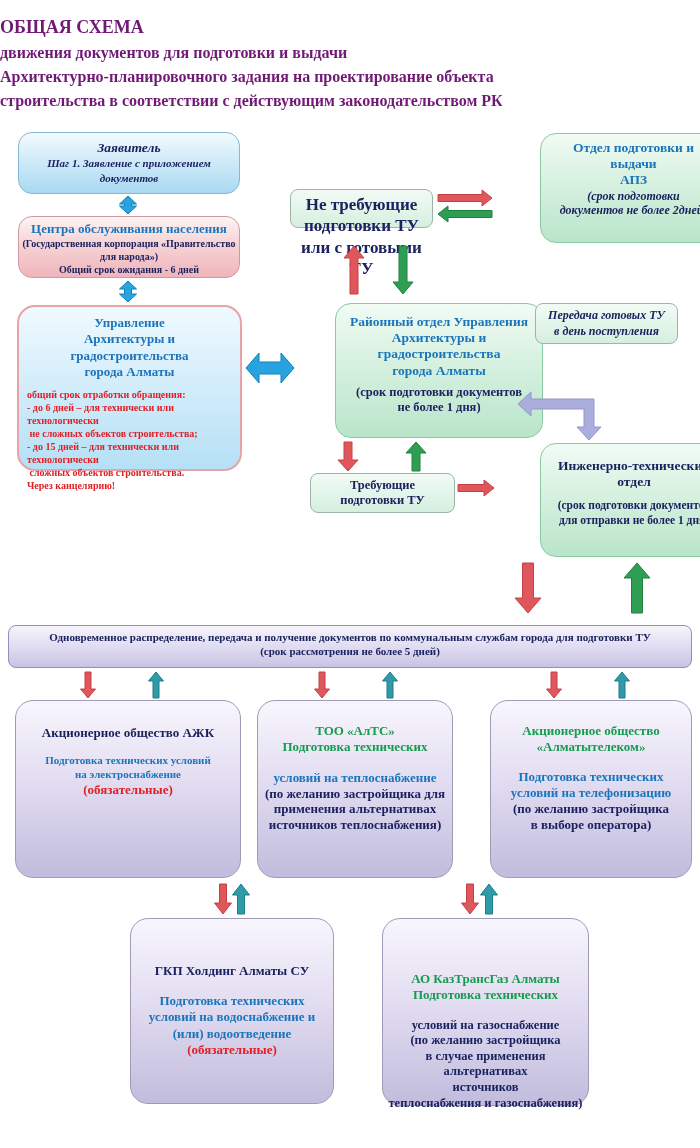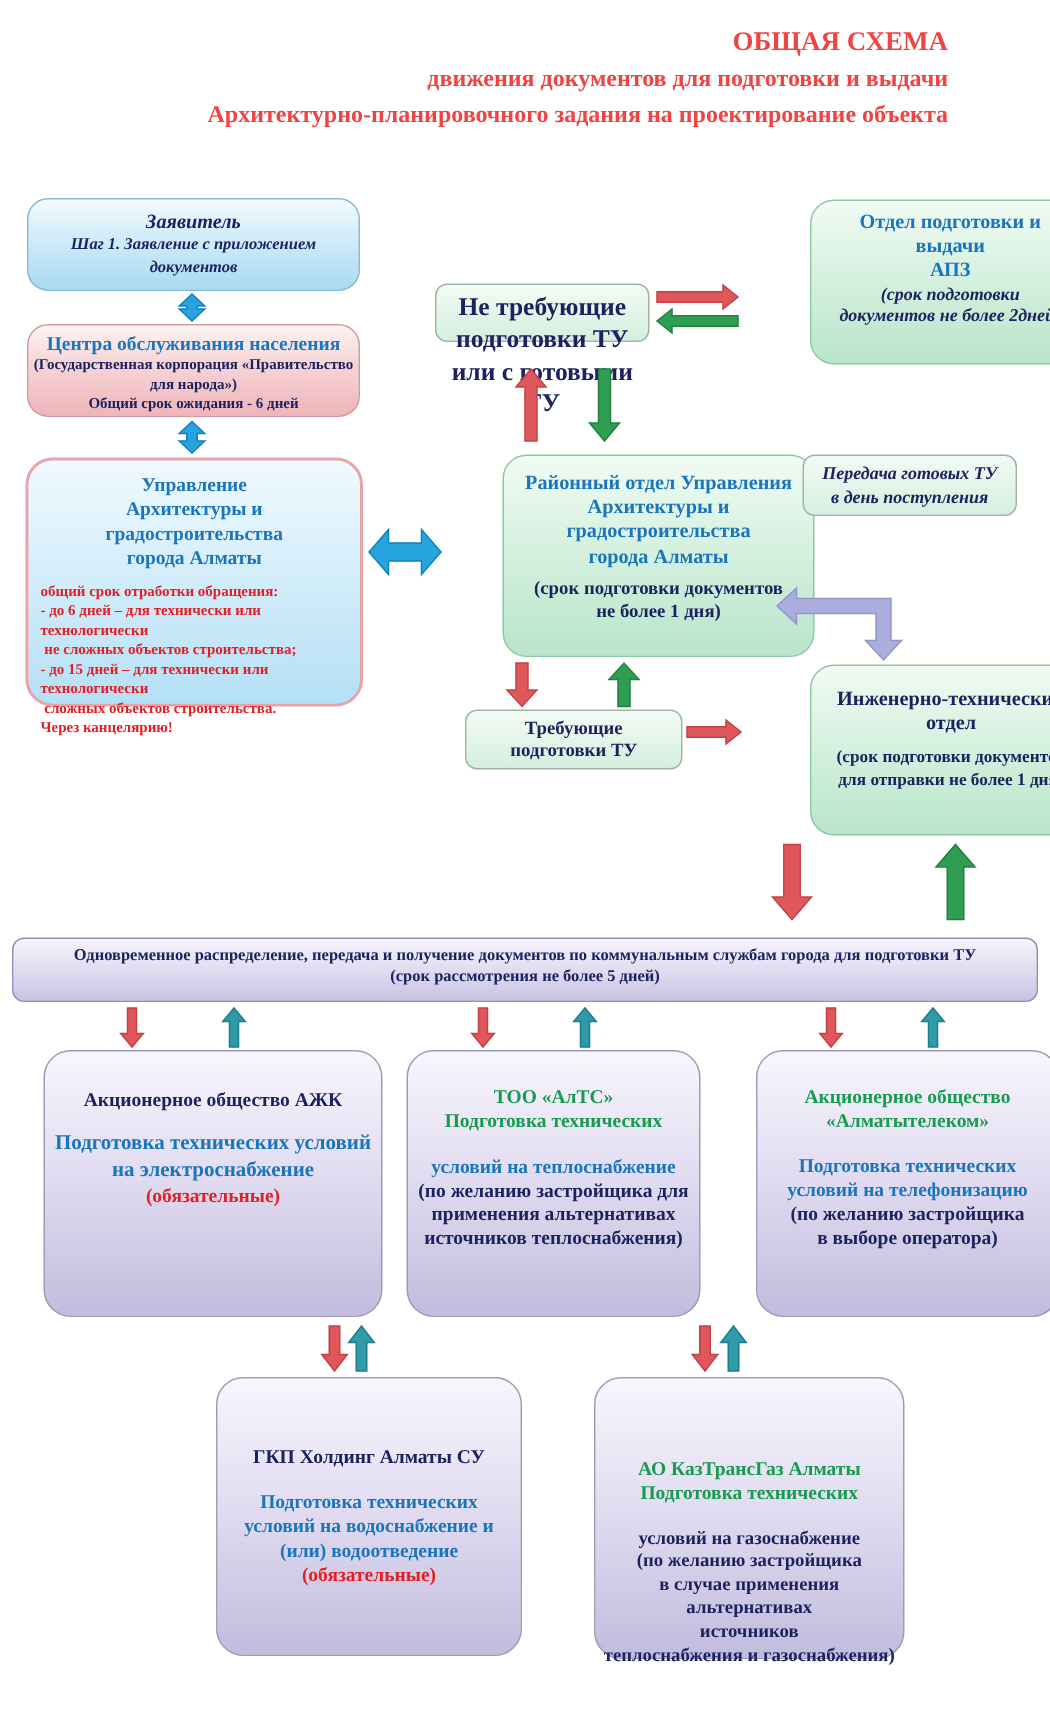--- a/index.html
+++ b/index.html
@@ -1,54 +1,55 @@
 <!DOCTYPE html>
 <html><head>
 <meta charset="utf-8">
 <style>
   html,body{margin:0;padding:0;background:#ffffff;}
   #stage{position:relative;width:700px;height:1148px;background:#ffffff;overflow:hidden;
          font-family:"Liberation Serif","DejaVu Serif",serif;font-weight:bold;}
-  .hdr{position:absolute;left:0;top:14px;width:632px;text-align:right;color:#ef4444;line-height:1.5;}
+  .hdr{position:absolute;left:0;top:14px;width:632px;text-align:left;color:#701a75;line-height:1.5;}
   .hdr .l1{font-size:18px;}
   .hdr .l2{font-size:16px;}
   .box{position:absolute;box-sizing:border-box;text-align:center;}
   .pre{white-space:pre-wrap;}
   .blue-grad{background:linear-gradient(180deg,#f5fbff 0%,#d7eefa 35%,#a9d9f2 100%);
              border:1px solid #86b7d6;border-radius:14px;}
   .pink-grad{background:linear-gradient(180deg,#fdf4f4 0%,#f7d6d8 40%,#efb5ba 100%);
              border:1px solid #cf9a9e;border-radius:14px;}
   .uprav-grad{background:linear-gradient(180deg,#f0fafe 0%,#d8effb 40%,#b5e0f5 100%);
              border:2px solid #e8a3a8;border-radius:18px;}
   .green-grad{background:linear-gradient(180deg,#f1fbf4 0%,#d9f2e2 40%,#b9e5ca 100%);
              border:1.5px solid #8cc9a2;border-radius:16px;margin-left:45px;}
   .green-small{background:linear-gradient(180deg,#f2fbf5 0%,#d5efdf 100%);
              border:1px solid #9fb3a6;border-radius:8px;}
   .lav-bar{background:linear-gradient(180deg,#f6f4fb 0%,#dedaf0 55%,#c9c3e3 100%);
              border:1px solid #958dbb;border-radius:8px;}
   .lav-box{background:linear-gradient(180deg,#f8f6fd 0%,#e2ddf1 45%,#c2bcdd 100%);
-             border:1px solid #9e9ab8;border-radius:18px;margin-left:14px;}
+             border:1px solid #9e9ab8;border-radius:18px;}
   .t-blue{color:#1a75bc;} .t-red{color:#e31e24;} .t-green{color:#169b4f;} .t-navy{color:#1c2260;}
   .it{font-style:italic;}
   svg{position:absolute;left:0;top:0;}
   .arr-red{fill:#e0575b;stroke:#c34146;stroke-width:1;}
   .arr-green{fill:#2f9e52;stroke:#20813f;stroke-width:1;}
   .arr-teal{fill:#2f9aa8;stroke:#1f7c8a;stroke-width:1;}
   .arr-blue{fill:#27a3df;stroke:#1280ba;stroke-width:1;}
   .arr-lav{fill:#abaedd;stroke:#9396c9;stroke-width:1;}
 </style>
 </head>
 <body>
 
 <div id="stage">
 
   <div class="hdr">
     <div class="l1">ОБЩАЯ СХЕМА</div>
     <div class="l2">движения документов для подготовки и выдачи</div>
     <div class="l2">Архитектурно-планировочного задания на проектирование объекта</div>
+    <div class="l2">строительства в соответствии с действующим законодательством РК</div>
   </div>
 
   <div class="box blue-grad" style="left:18px;top:132px;width:222px;height:62px;padding-top:7px;">
     <div class="t-navy it" style="font-size:13.5px;">Заявитель</div>
     <div class="t-navy it pre" style="font-size:11px;line-height:1.35;">Шаг 1. Заявление с приложением
 документов</div>
   </div>
 
   <div class="box pink-grad" style="left:18px;top:216px;width:222px;height:62px;padding-top:4px;">
     <div class="t-blue" style="font-size:13px;">Центра обслуживания населения</div>
@@ -108,21 +109,21 @@
 подготовки ТУ</div>
   </div>
 
   <div class="box lav-bar" style="left:8px;top:625px;width:684px;height:43px;padding-top:4px;">
     <div class="t-navy" style="font-size:11px;line-height:1.3;">Одновременное распределение, передача и получение документов по коммунальным службам города для подготовки ТУ</div>
     <div class="t-navy" style="font-size:11px;line-height:1.3;">(срок рассмотрения не более 5 дней)</div>
   </div>
 
   <div class="box lav-box" style="left:15px;top:700px;width:226px;height:178px;padding-top:24px;">
     <div class="t-navy" style="font-size:13px;">Акционерное общество АЖК</div>
-    <div class="t-blue pre" style="font-size:14px;line-height:1.25;margin-top:13px;">Подготовка технических условий
+    <div class="t-blue pre" style="font-size:11px;line-height:1.25;margin-top:13px;">Подготовка технических условий
 на электроснабжение</div>
     <div class="t-red" style="font-size:13px;">(обязательные)</div>
   </div>
 
   <div class="box lav-box" style="left:257px;top:700px;width:196px;height:178px;padding-top:22px;">
     <div class="t-green pre" style="font-size:13px;line-height:1.25;">ТОО «АлТС»
 Подготовка технических</div>
     <div class="t-blue" style="font-size:13px;margin-top:14px;">условий на теплоснабжение</div>
     <div class="t-navy pre" style="font-size:13px;line-height:1.2;">(по желанию застройщика для
 применения альтернативах

